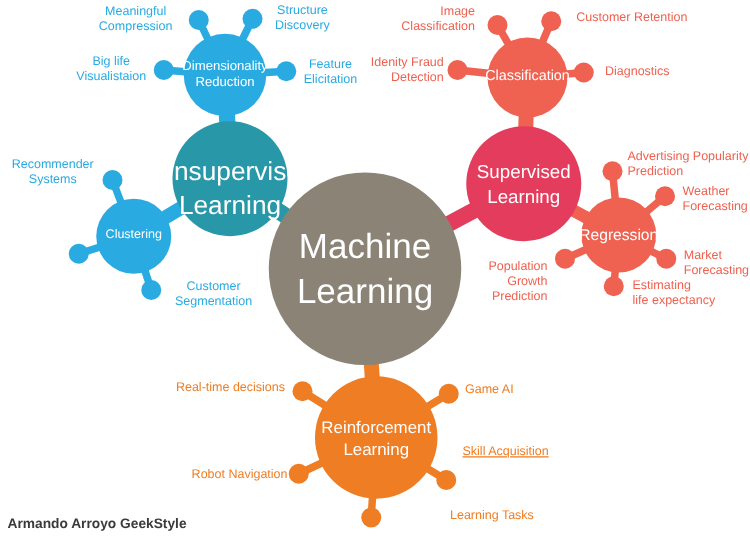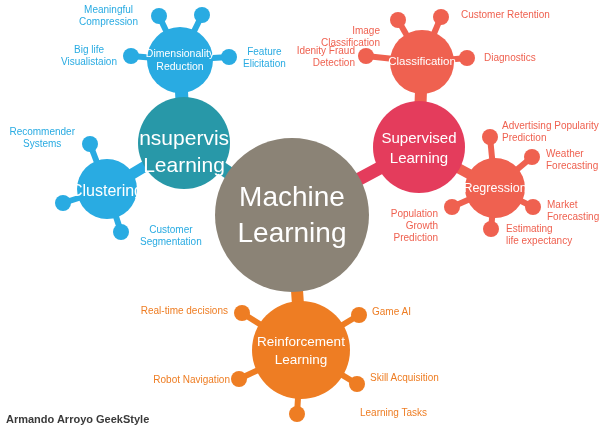--- a/index.html
+++ b/index.html
@@ -95,56 +95,58 @@
   </svg>
 
   <div class="lbl node-lbl" style="left:212px;top:179px;width:160px;font-size:28px;line-height:1.3;">Machine
 Learning</div>
   <div class="lbl node-lbl" style="left:124px;top:124px;width:120px;font-size:21px;line-height:1.3;">Unsupervised
 Learning</div>
   <div class="lbl node-lbl" style="left:364px;top:128px;width:110px;font-size:15px;line-height:1.3;">Supervised
 Learning</div>
   <div class="lbl node-lbl" style="left:236px;top:333px;width:130px;font-size:13.5px;line-height:1.3;">Reinforcement
 Learning</div>
-  <div class="lbl node-lbl" style="left:67px;top:182px;width:80px;font-size:16px;">Clustering</div>
+  <div class="lbl node-lbl" style="left:67px;top:182px;width:80px;font-size:10px;">Clustering</div>
   <div class="lbl node-lbl" style="left:135px;top:47px;width:90px;font-size:10.5px;line-height:1.25;">Dimensionality
 Reduction</div>
   <div class="lbl node-lbl" style="left:377px;top:55px;width:90px;font-size:11.5px;">Classification</div>
   <div class="lbl node-lbl" style="left:455px;top:181px;width:80px;font-size:12.5px;">Regression</div>
 
   <div class="lbl sat c-blue ra" style="right:462px;top:4px;">Meaningful
 Compression</div>
+  <div class="lbl sat c-blue" style="left:220px;top:3px;">Structure
+Discovery</div>
   <div class="lbl sat c-blue ra" style="right:483px;top:44px;">Big life
 Visualistaion</div>
   <div class="lbl sat c-blue" style="left:243px;top:46px;">Feature
 Elicitation</div>
   <div class="lbl sat c-blue ra" style="right:525px;top:126px;">Recommender
 Systems</div>
   <div class="lbl sat c-blue" style="left:140px;top:224px;">Customer
 Segmentation</div>
 
-  <div class="lbl sat c-salmon ra" style="right:220px;top:4px;margin-top:21px;">Image
+  <div class="lbl sat c-salmon ra" style="right:220px;top:4px;">Image
 Classification</div>
   <div class="lbl sat c-salmon" style="left:461px;top:9px;">Customer Retention</div>
   <div class="lbl sat c-salmon ra" style="right:245px;top:45px;">Idenity Fraud
 Detection</div>
   <div class="lbl sat c-salmon" style="left:484px;top:52px;">Diagnostics</div>
   <div class="lbl sat c-salmon" style="left:502px;top:120px;">Advertising Popularity
 Prediction</div>
   <div class="lbl sat c-salmon" style="left:546px;top:148px;">Weather
 Forecasting</div>
   <div class="lbl sat c-salmon" style="left:547px;top:199px;">Market
 Forecasting</div>
   <div class="lbl sat c-salmon" style="left:506px;top:223px;">Estimating
 life expectancy</div>
   <div class="lbl sat c-salmon ra" style="right:162px;top:208px;">Population
 Growth
 Prediction</div>
 
   <div class="lbl sat c-orange ra" style="right:372px;top:305px;">Real-time decisions</div>
   <div class="lbl sat c-orange" style="left:372px;top:306px;">Game AI</div>
   <div class="lbl sat c-orange ra" style="right:370px;top:374px;">Robot Navigation</div>
-  <div class="lbl sat c-orange" style="left:370px;top:372px;">Skill Acquisition</div>
+  <div class="lbl sat c-orange" style="left:370px;top:356px;text-decoration:underline;">Skill Acquisition</div>
   <div class="lbl sat c-orange" style="left:312px;top:407px;padding-left:48px;">Learning Tasks</div>
 
   <div class="lbl attr-lbl" style="left:6px;top:413px;">Armando Arroyo GeekStyle</div>
 
 </div>
 
 </body></html>

